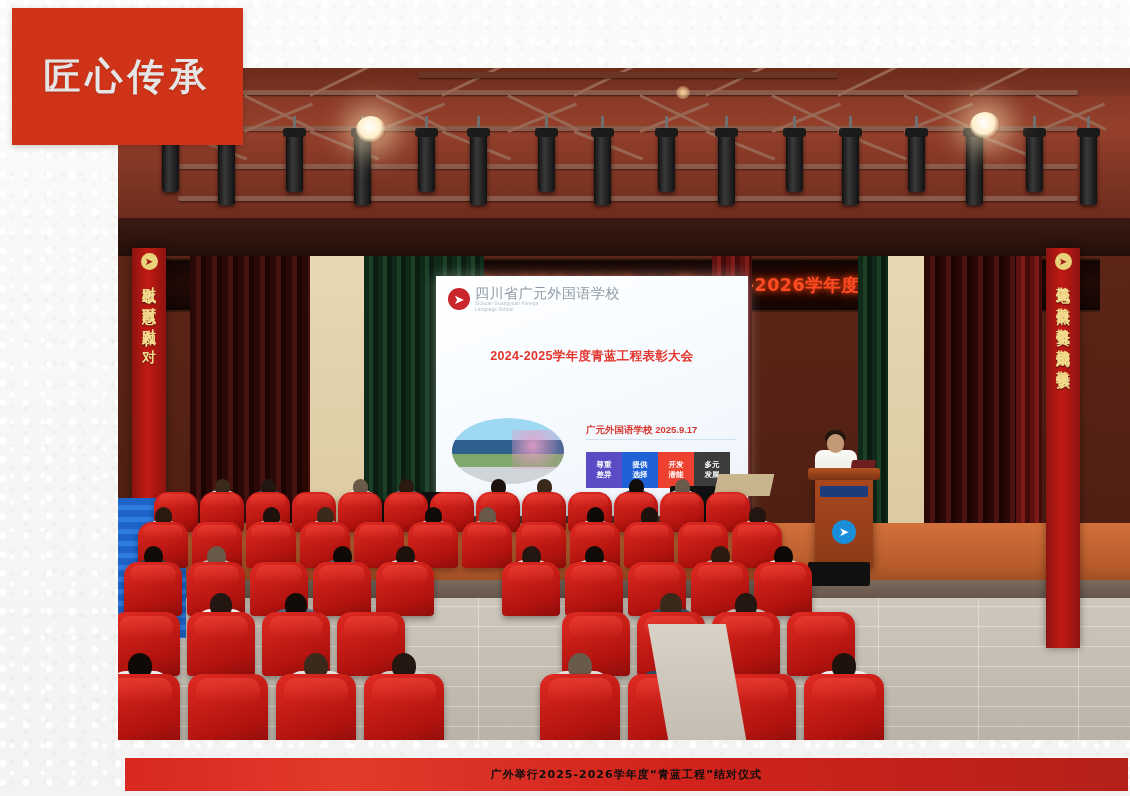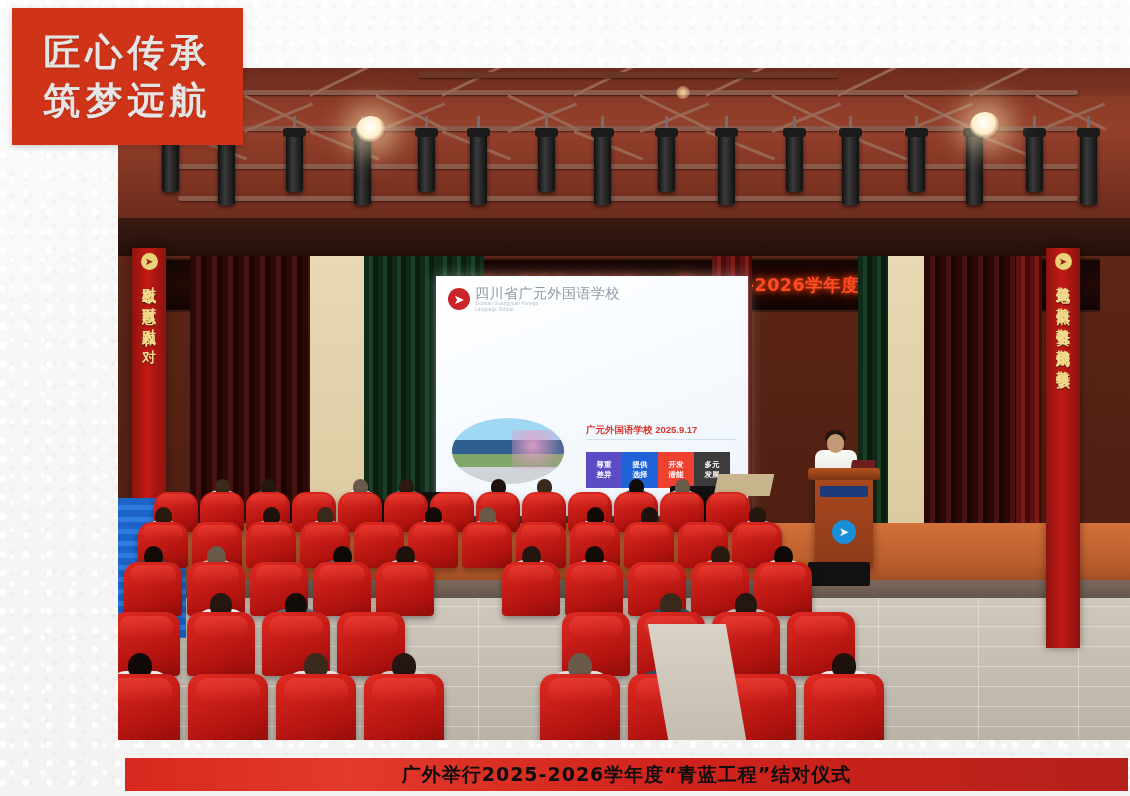--- a/index.html
+++ b/index.html
@@ -163,21 +163,21 @@
     text-shadow:0 1px 2px rgba(0,0,0,.18);
   }
 
   
   #caption{
     position:absolute;left:125px;top:758px;width:1003px;height:33px;
     background:linear-gradient(90deg,#d8281f 0%,#e23a2b 22%,#d1231c 55%,#b4201a 100%);
     display:flex;align-items:center;justify-content:center;
   }
   #caption span{
-    color:#0d0d0d;font-weight:bold;font-size:19px;letter-spacing:1px;white-space:nowrap;
+    color:#0d0d0d;font-weight:bold;font-size:11px;letter-spacing:1px;white-space:nowrap;
     font-family:"DejaVu Sans","Liberation Sans",sans-serif;
   }
 </style>
 </head>
 <body>
 
 <div id="page-bg"></div>
 
 <div id="photo">
 
@@ -275,20 +275,21 @@
 
   <div class="screen">
     <div class="scr-logo">
       <div class="mark">➤</div>
       <div>
         <div class="cn">四川省广元外国语学校</div>
         <div class="en">Sichuan Guangyuan Foreign</div>
         <div class="en">Language School</div>
       </div>
     </div>
+    <div class="scr-h1">2024-2025学年度青蓝工程表彰大会</div>
     <div class="scr-oval"></div>
     <div class="scr-date">广元外国语学校 2025.9.17</div>
     <div class="scr-boxes" id="slide-boxes">
         <div style="background: rgb(91, 75, 196);">
           <span>尊重</span>
           <span>差异</span>
         </div>
         <div style="background: rgb(31, 98, 216);">
           <span>提供</span>
           <span>选择</span>
@@ -473,18 +474,17 @@
       <div class="seat" style="left:598px;top:186px;width:80px;height:72px;"></div>
       <div class="shoulder" style="left:695.6px;top:183.12px;width:60.8px;height:22.799999999999997px;background:#f7f7f5;"></div>
       <div class="head" style="left:714px;top:165.36px;width:24px;height:25.92px;background:#1d120c;"></div>
       <div class="seat" style="left:686px;top:186px;width:80px;height:72px;"></div>
     </div>
   <div class="aisle abs" style="left:540px;top:556px;width:78px;height:116px;transform:skewX(10deg);"></div>
 </div>
 
 <div id="badge">
   <div>匠心传承</div>
-  <div>筑梦远航</div>
 </div>
 
 <div id="caption">
   <span>广外举行2025-2026学年度“青蓝工程”结对仪式</span>
 </div>
 
 </body></html>

